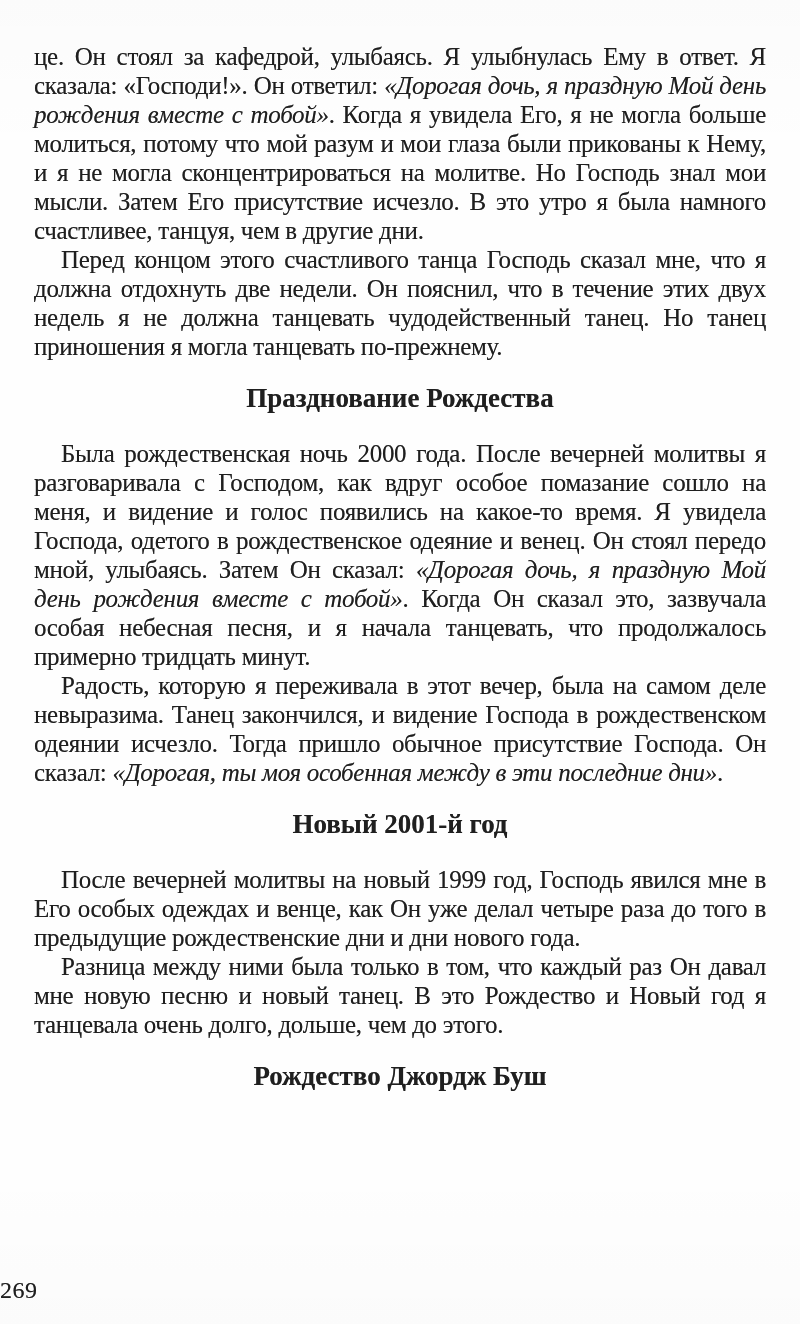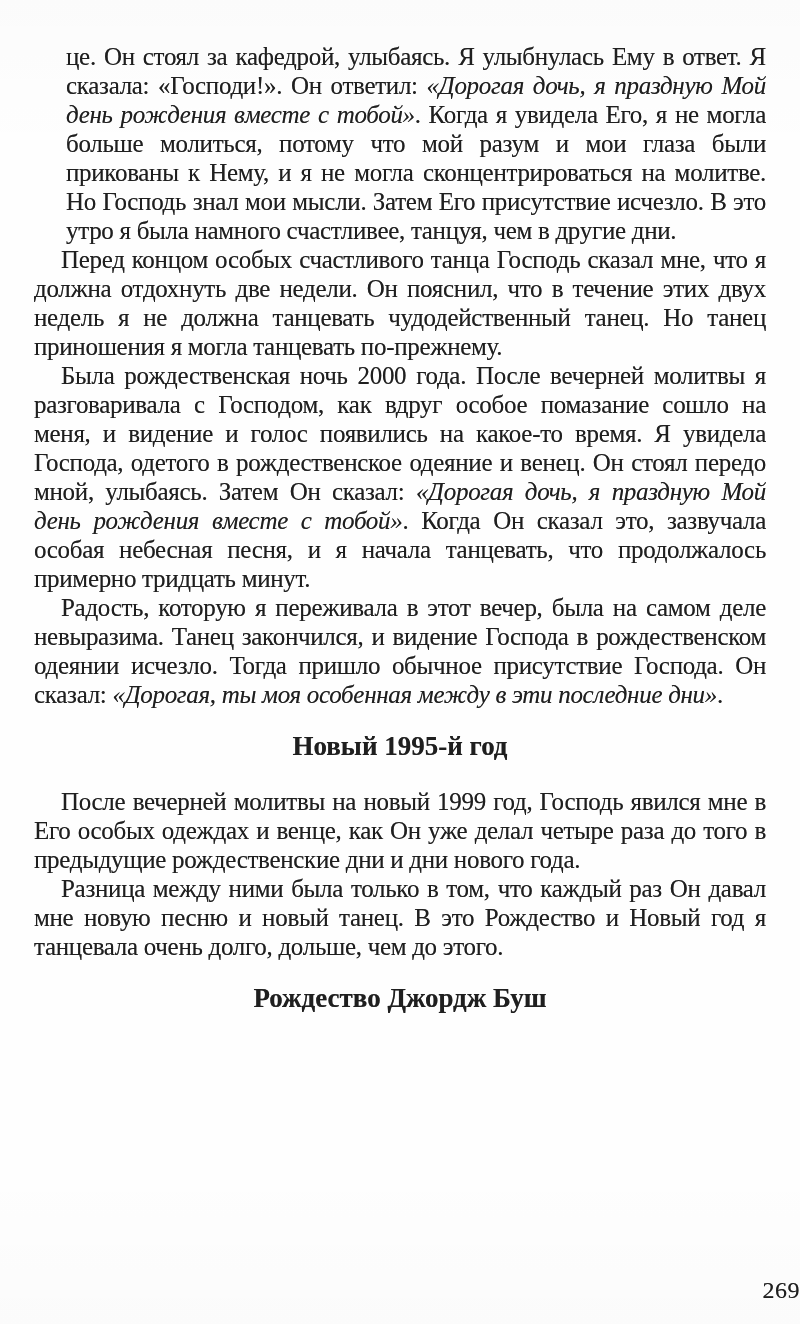--- a/index.html
+++ b/index.html
@@ -32,61 +32,61 @@
     line-height: 29px;
     text-align: justify;
     text-indent: 27px;
     letter-spacing: -0.3px;
     hyphens: auto;
     -webkit-hyphens: auto;
     text-shadow: 0 0 0.6px rgba(25,25,25,0.55);
   }
   .par.no-indent {
     text-indent: 0;
-    margin-left: 32px;
   }
   .inline-quote {
     font-style: italic;
   }
   h2.section-heading {
     margin: 22px 0 26px 0;
     font-size: 27px;
     line-height: 30px;
     font-weight: bold;
     text-align: center;
     letter-spacing: 0;
     text-shadow: 0 0 0.6px rgba(25,25,25,0.55);
   }
   .page-number {
     position: absolute;
     top: 1276px;
     left: 0;
     width: 800px;
-    text-align: right;
+    text-align: left;
     font-size: 24px;
     line-height: 28px;
     letter-spacing: 0.5px;
     text-shadow: 0 0 0.6px rgba(25,25,25,0.55);
   }
 </style>
 </head>
 <body>
 
 <div class="page">
 
   <p class="par no-indent"><span>це. Он стоял за кафедрой, улыбаясь. Я улыбнулась Ему в ответ. Я сказала: «Господи!». Он ответил: </span><span class="inline-quote">«Дорогая дочь, я праздную Мой день рождения вместе с тобой»</span><span>. Когда я увидела Его, я не могла больше молиться, потому что мой разум и мои глаза были прикованы к Нему, и я не могла сконцентрироваться на молитве. Но Господь знал мои мысли. Затем Его присутствие исчезло. В это утро я была намного счастливее, танцуя, чем в другие дни.</span></p>
 
-  <p class="par">Перед концом особых счастливого танца Господь сказал мне, что я должна отдохнуть две недели. Он пояснил, что в течение этих двух недель я не должна танцевать чудодейственный танец. Но танец приношения я могла танцевать по-прежнему.</p>
+  <p class="par">Перед концом этого счастливого танца Господь сказал мне, что я должна отдохнуть две недели. Он пояснил, что в течение этих двух недель я не должна танцевать чудодейственный танец. Но танец приношения я могла танцевать по-прежнему.</p>
 
+  <h2 class="section-heading">Празднование Рождества</h2>
 
   <p class="par"><span>Была рождественская ночь 2000 года. После вечерней молитвы я разговаривала с Господом, как вдруг особое помазание сошло на меня, и видение и голос появились на какое-то время. Я увидела Господа, одетого в рождественское одеяние и венец. Он стоял передо мной, улыбаясь. Затем Он сказал: </span><span class="inline-quote">«Дорогая дочь, я праздную Мой день рождения вместе с тобой»</span><span>. Когда Он сказал это, зазвучала особая небесная песня, и я начала танцевать, что продолжалось примерно тридцать минут.</span></p>
 
   <p class="par"><span>Радость, которую я переживала в этот вечер, была на самом деле невыразима. Танец закончился, и видение Господа в рождественском одеянии исчезло. Тогда пришло обычное присутствие Господа. Он сказал: </span><span class="inline-quote">«Дорогая, ты моя особенная между в эти последние дни»</span><span>.</span></p>
 
-  <h2 class="section-heading">Новый 1995-й год</h2>
+  <h2 class="section-heading">Новый 2001-й год</h2>
 
   <p class="par">После вечерней молитвы на новый 1999 год, Господь явился мне в Его особых одеждах и венце, как Он уже делал четыре раза до того в предыдущие рождественские дни и дни нового года.</p>
 
   <p class="par">Разница между ними была только в том, что каждый раз Он давал мне новую песню и новый танец. В это Рождество и Новый год я танцевала очень долго, дольше, чем до этого.</p>
 
   <h2 class="section-heading">Рождество Джордж Буш</h2>
 
 
   <div class="page-number">269</div>
 

